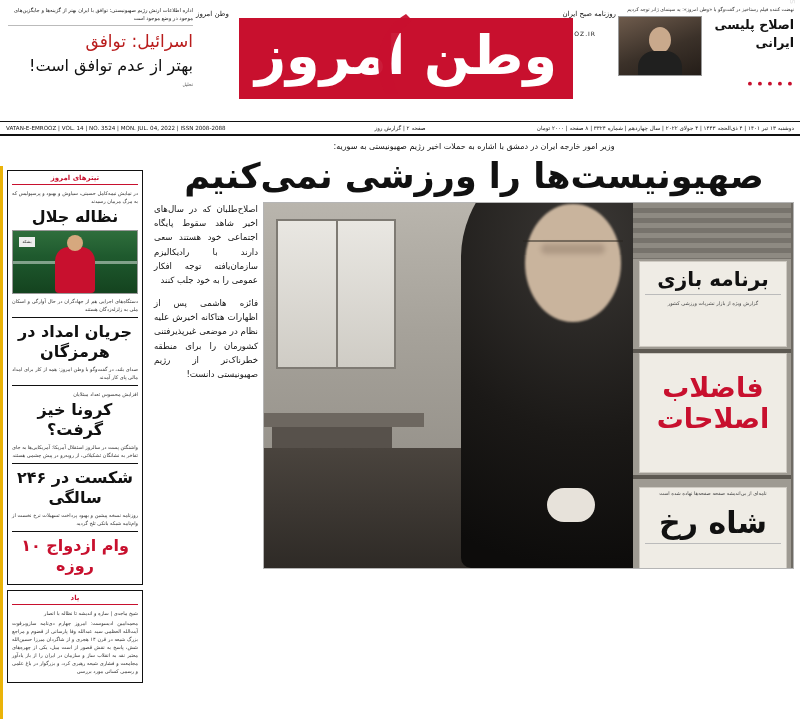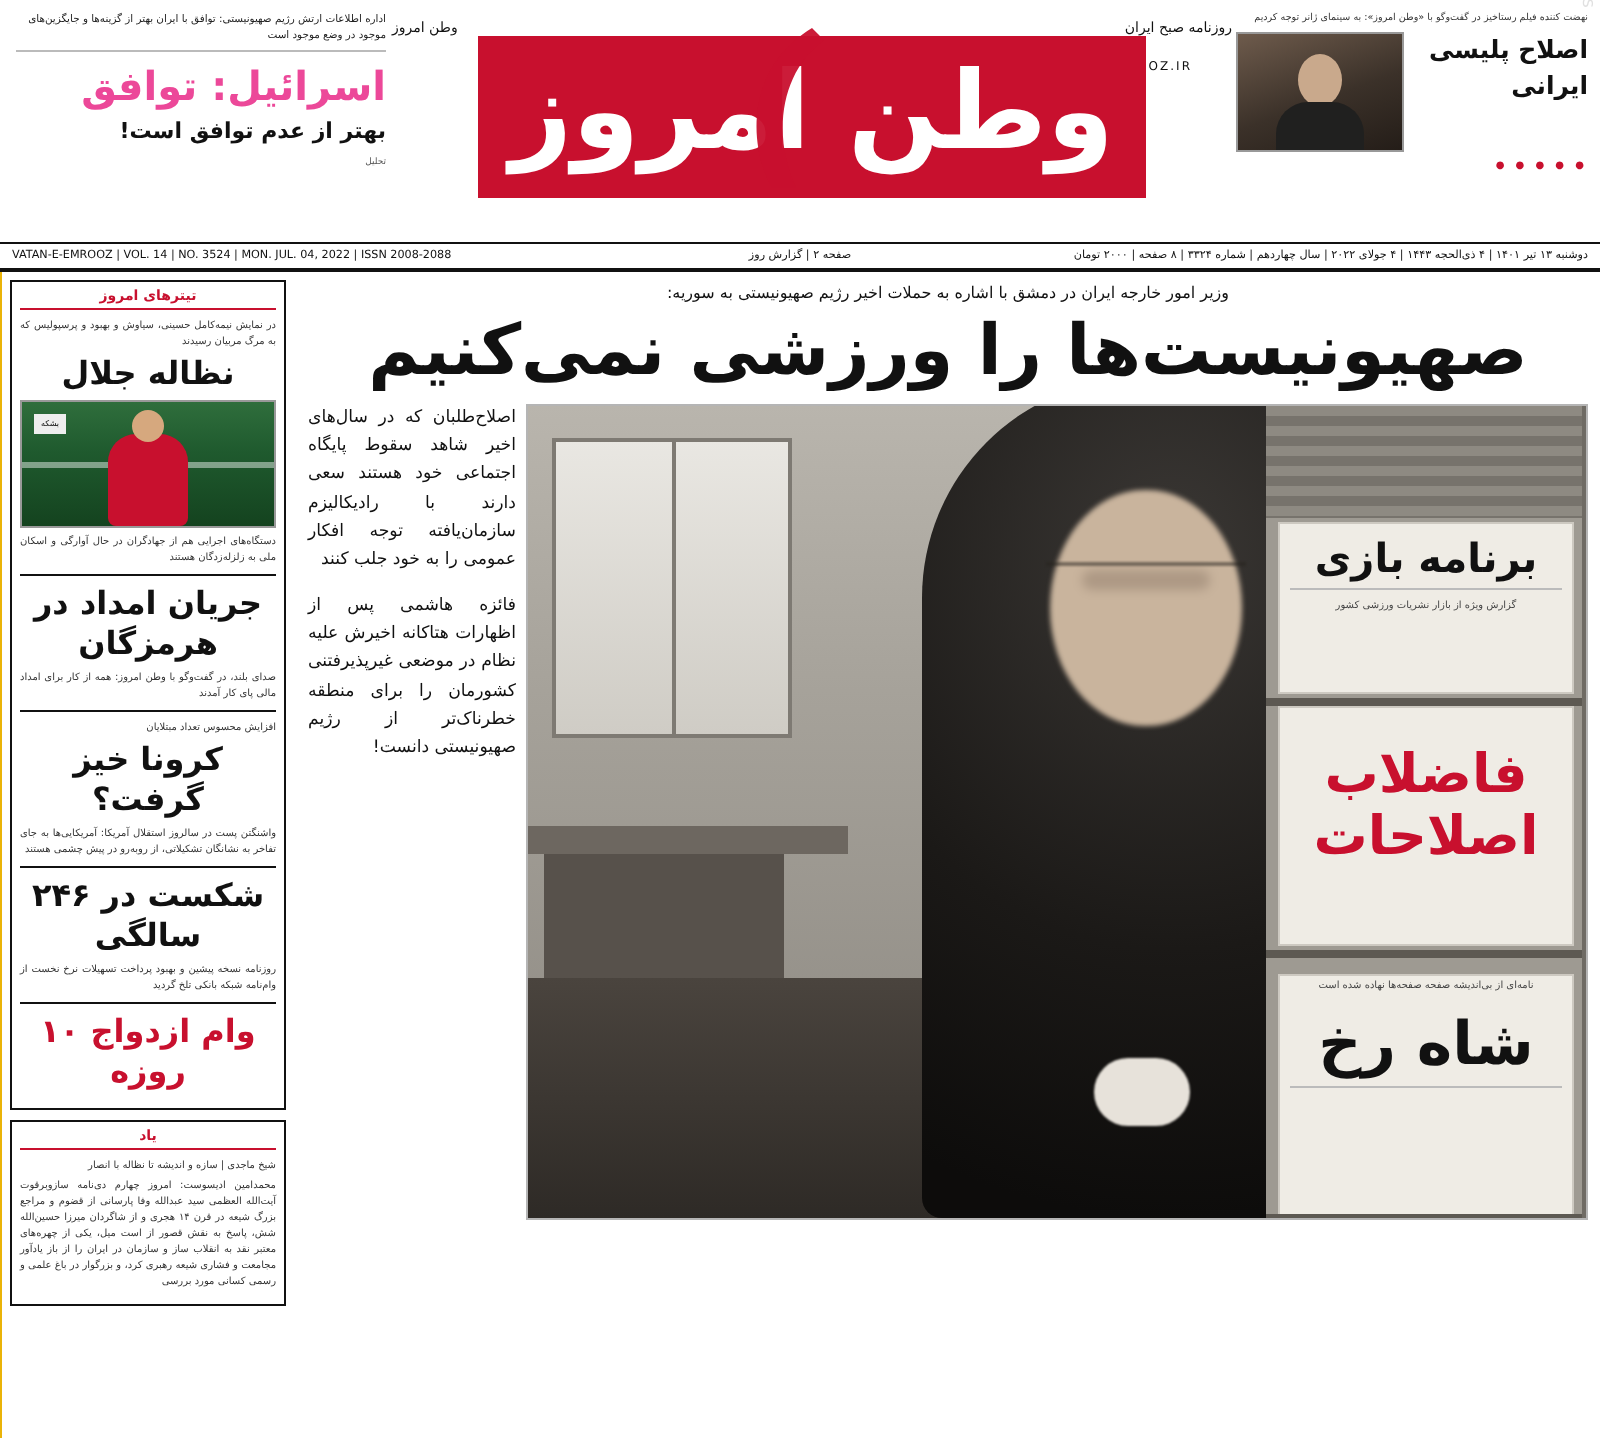--- a/index.html
+++ b/index.html
@@ -34,30 +34,30 @@
   }
   .mast-left .tagline {
     font-size: 5.2px;
     line-height: 1.55;
     color: #222;
     border-bottom: 1px solid #bbb;
     padding-bottom: 3px;
     margin-bottom: 4px;
   }
   .mast-left .headline {
-    color: #ec4899;
-    font-weight: bold;
-    font-size: 20px;
+    color: #b91c1c;
+    font-weight: normal;
+    font-size: 17px;
     line-height: 1.35;
     letter-spacing: -0.5px;
   }
   .mast-left .subline {
     color: #111;
-    font-weight: bold;
-    font-size: 11px;
+    font-weight: normal;
+    font-size: 16px;
     line-height: 1.35;
     margin-top: 2px;
   }
   .mast-left .dateline-tiny {
     font-size: 4.5px; color: #555; margin-top: 5px;
   }
 
   .mast-center {
     position: absolute;
     left: 196px; top: 4px;
@@ -169,21 +169,22 @@
     flex-direction: row-reverse;
     width: 800px;
     height: 583px;
     direction: rtl;
   }
 
   
   .sidebar {
     width: 148px;
     padding: 4px 5px 0 4px;
-    border-left: 1px solid #eab308;
+    border-left: 3px solid #eab308;
+    margin-top: 30px;
   }
   .side-box {
     border: 1px solid #111;
     margin-bottom: 5px;
     padding: 3px 4px 5px 4px;
   }
   .side-head {
     text-align: center;
     font-size: 7px;
     color: #c8102e;
@@ -268,21 +269,21 @@
   .main-text {
     width: 104px;
     font-size: 8.6px;
     line-height: 1.65;
     color: #111;
     text-align: justify;
   }
   .main-text p { margin: 0 0 9px 0; }
   .photo {
     flex: 1;
-    height: 408px;
+    height: 367px;
     position: relative;
     overflow: hidden;
     background: #7f1d1d;
     border: 1px solid #b5b5b5;
   }
   .photo .bg-wall {
     position: absolute; inset: 0;
     background: linear-gradient(180deg,#b9b5ad 0%, #a6a29a 35%, #8a867f 100%);
   }
   .photo .window {

